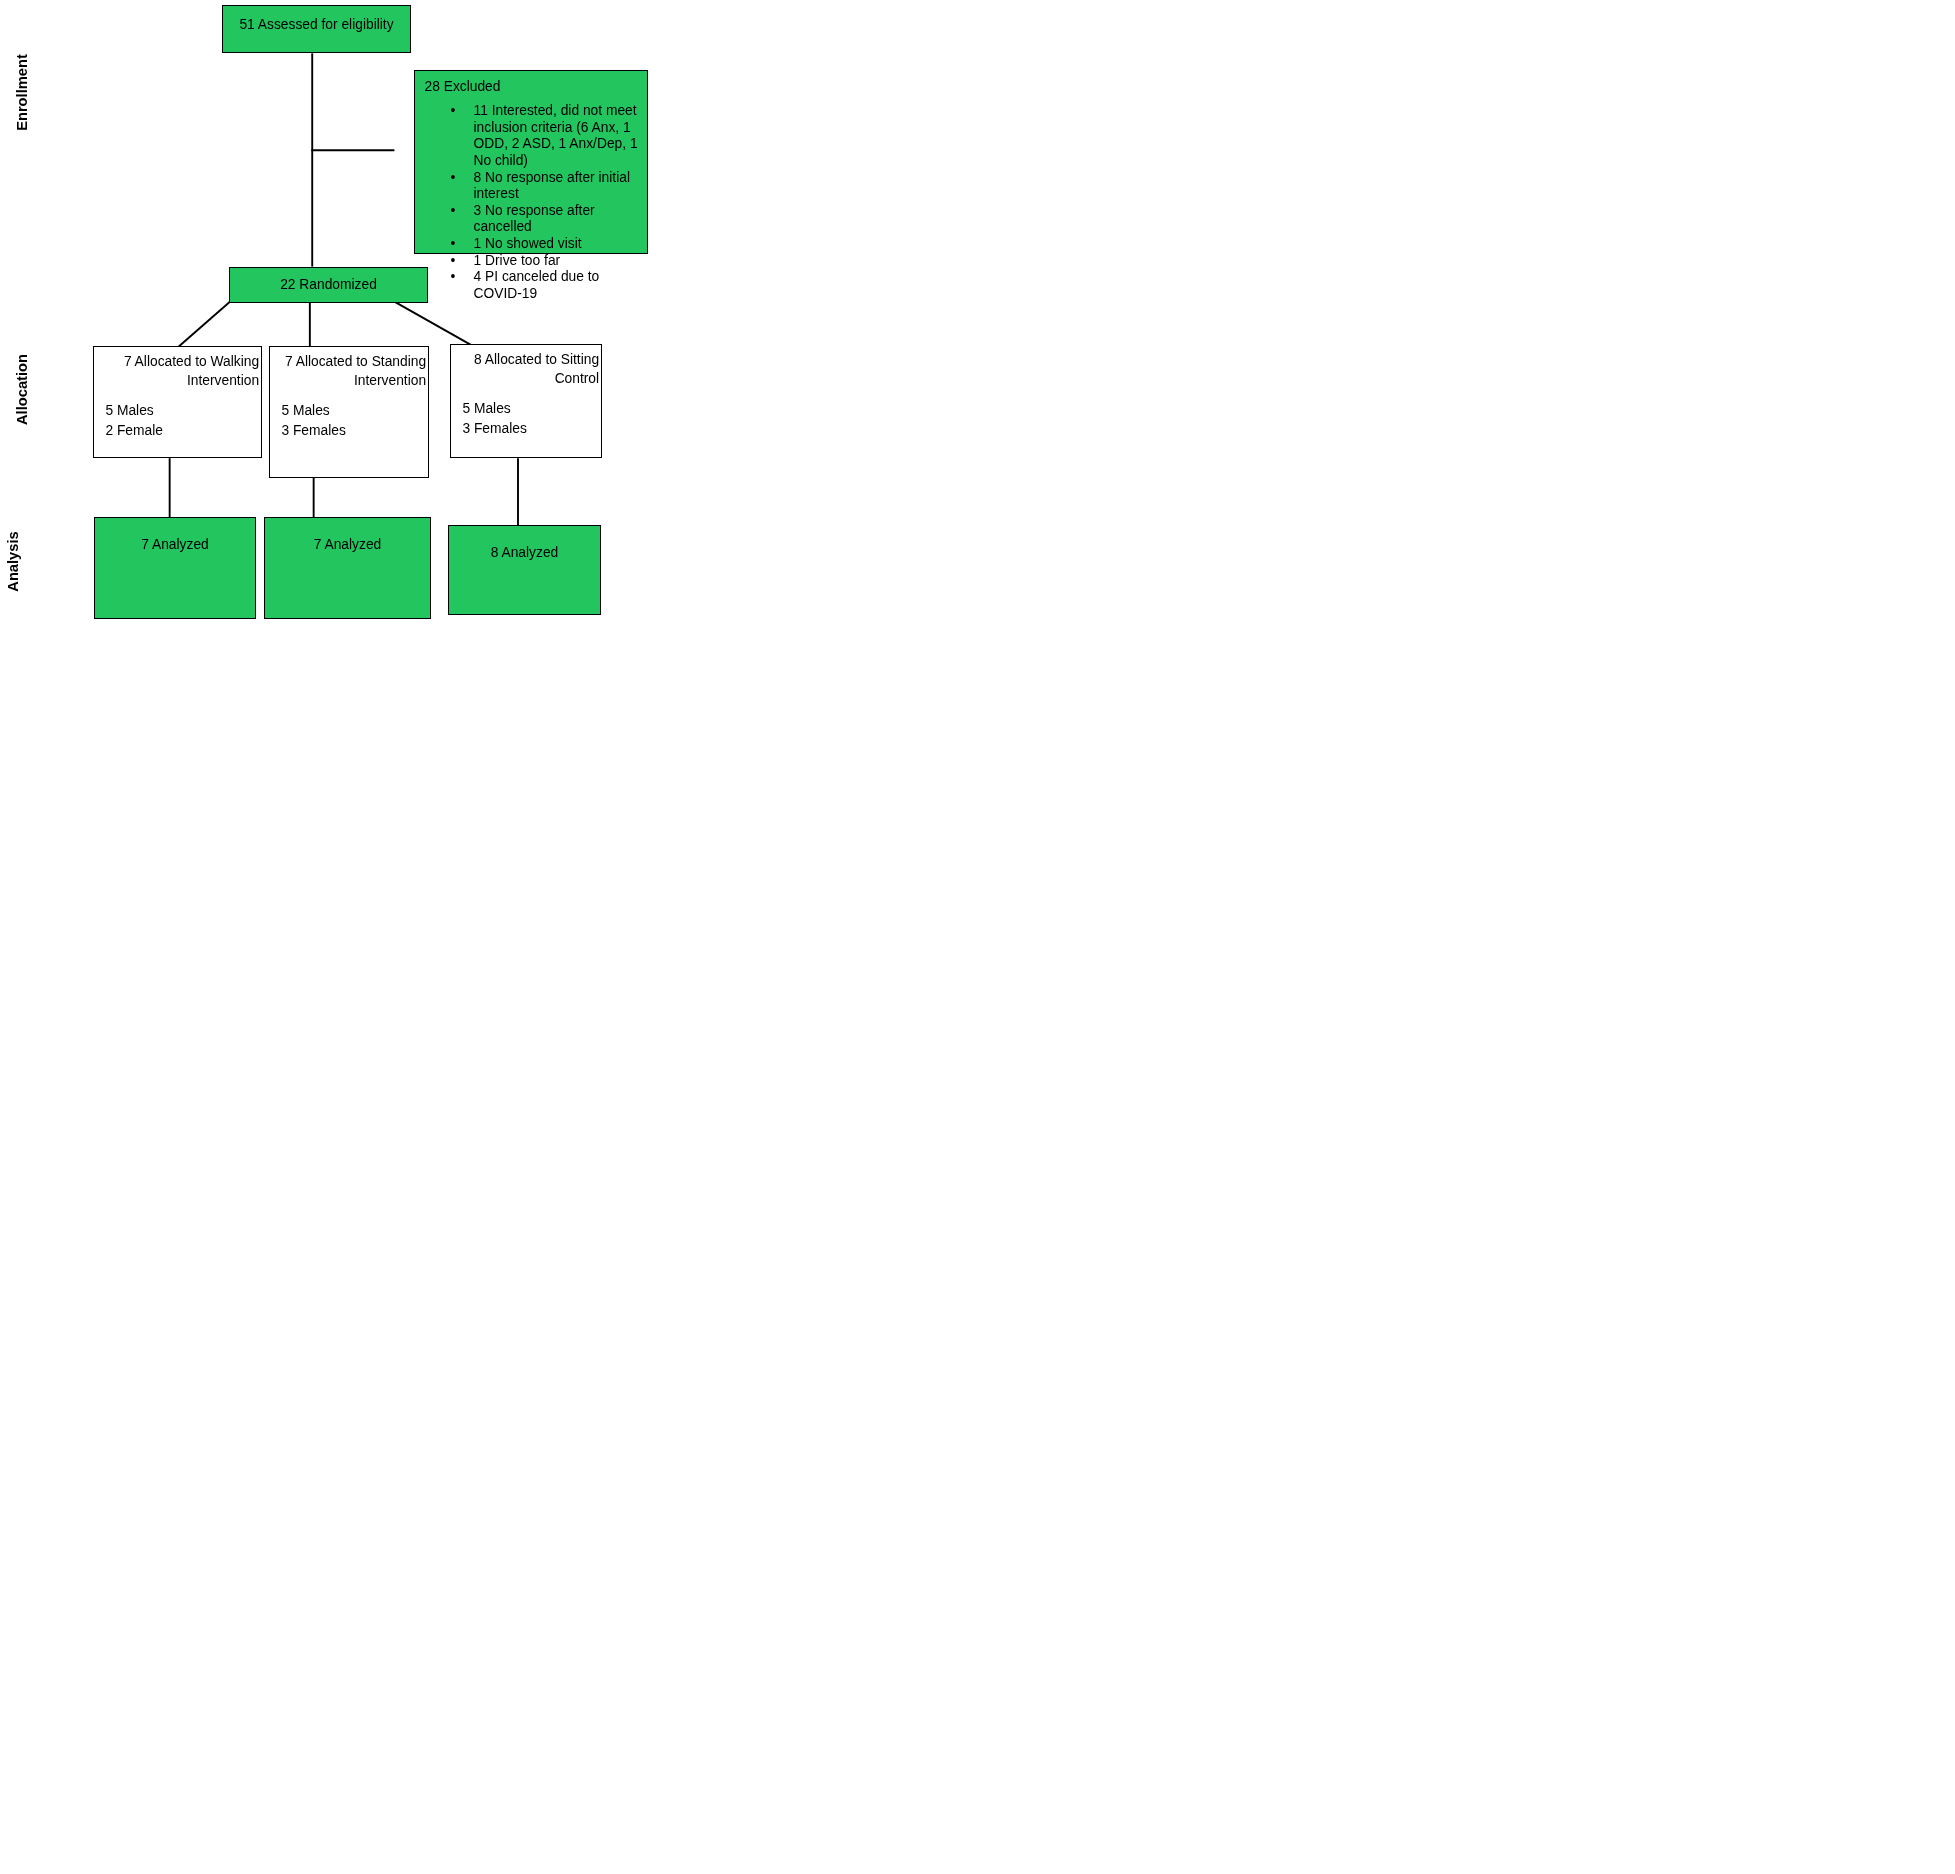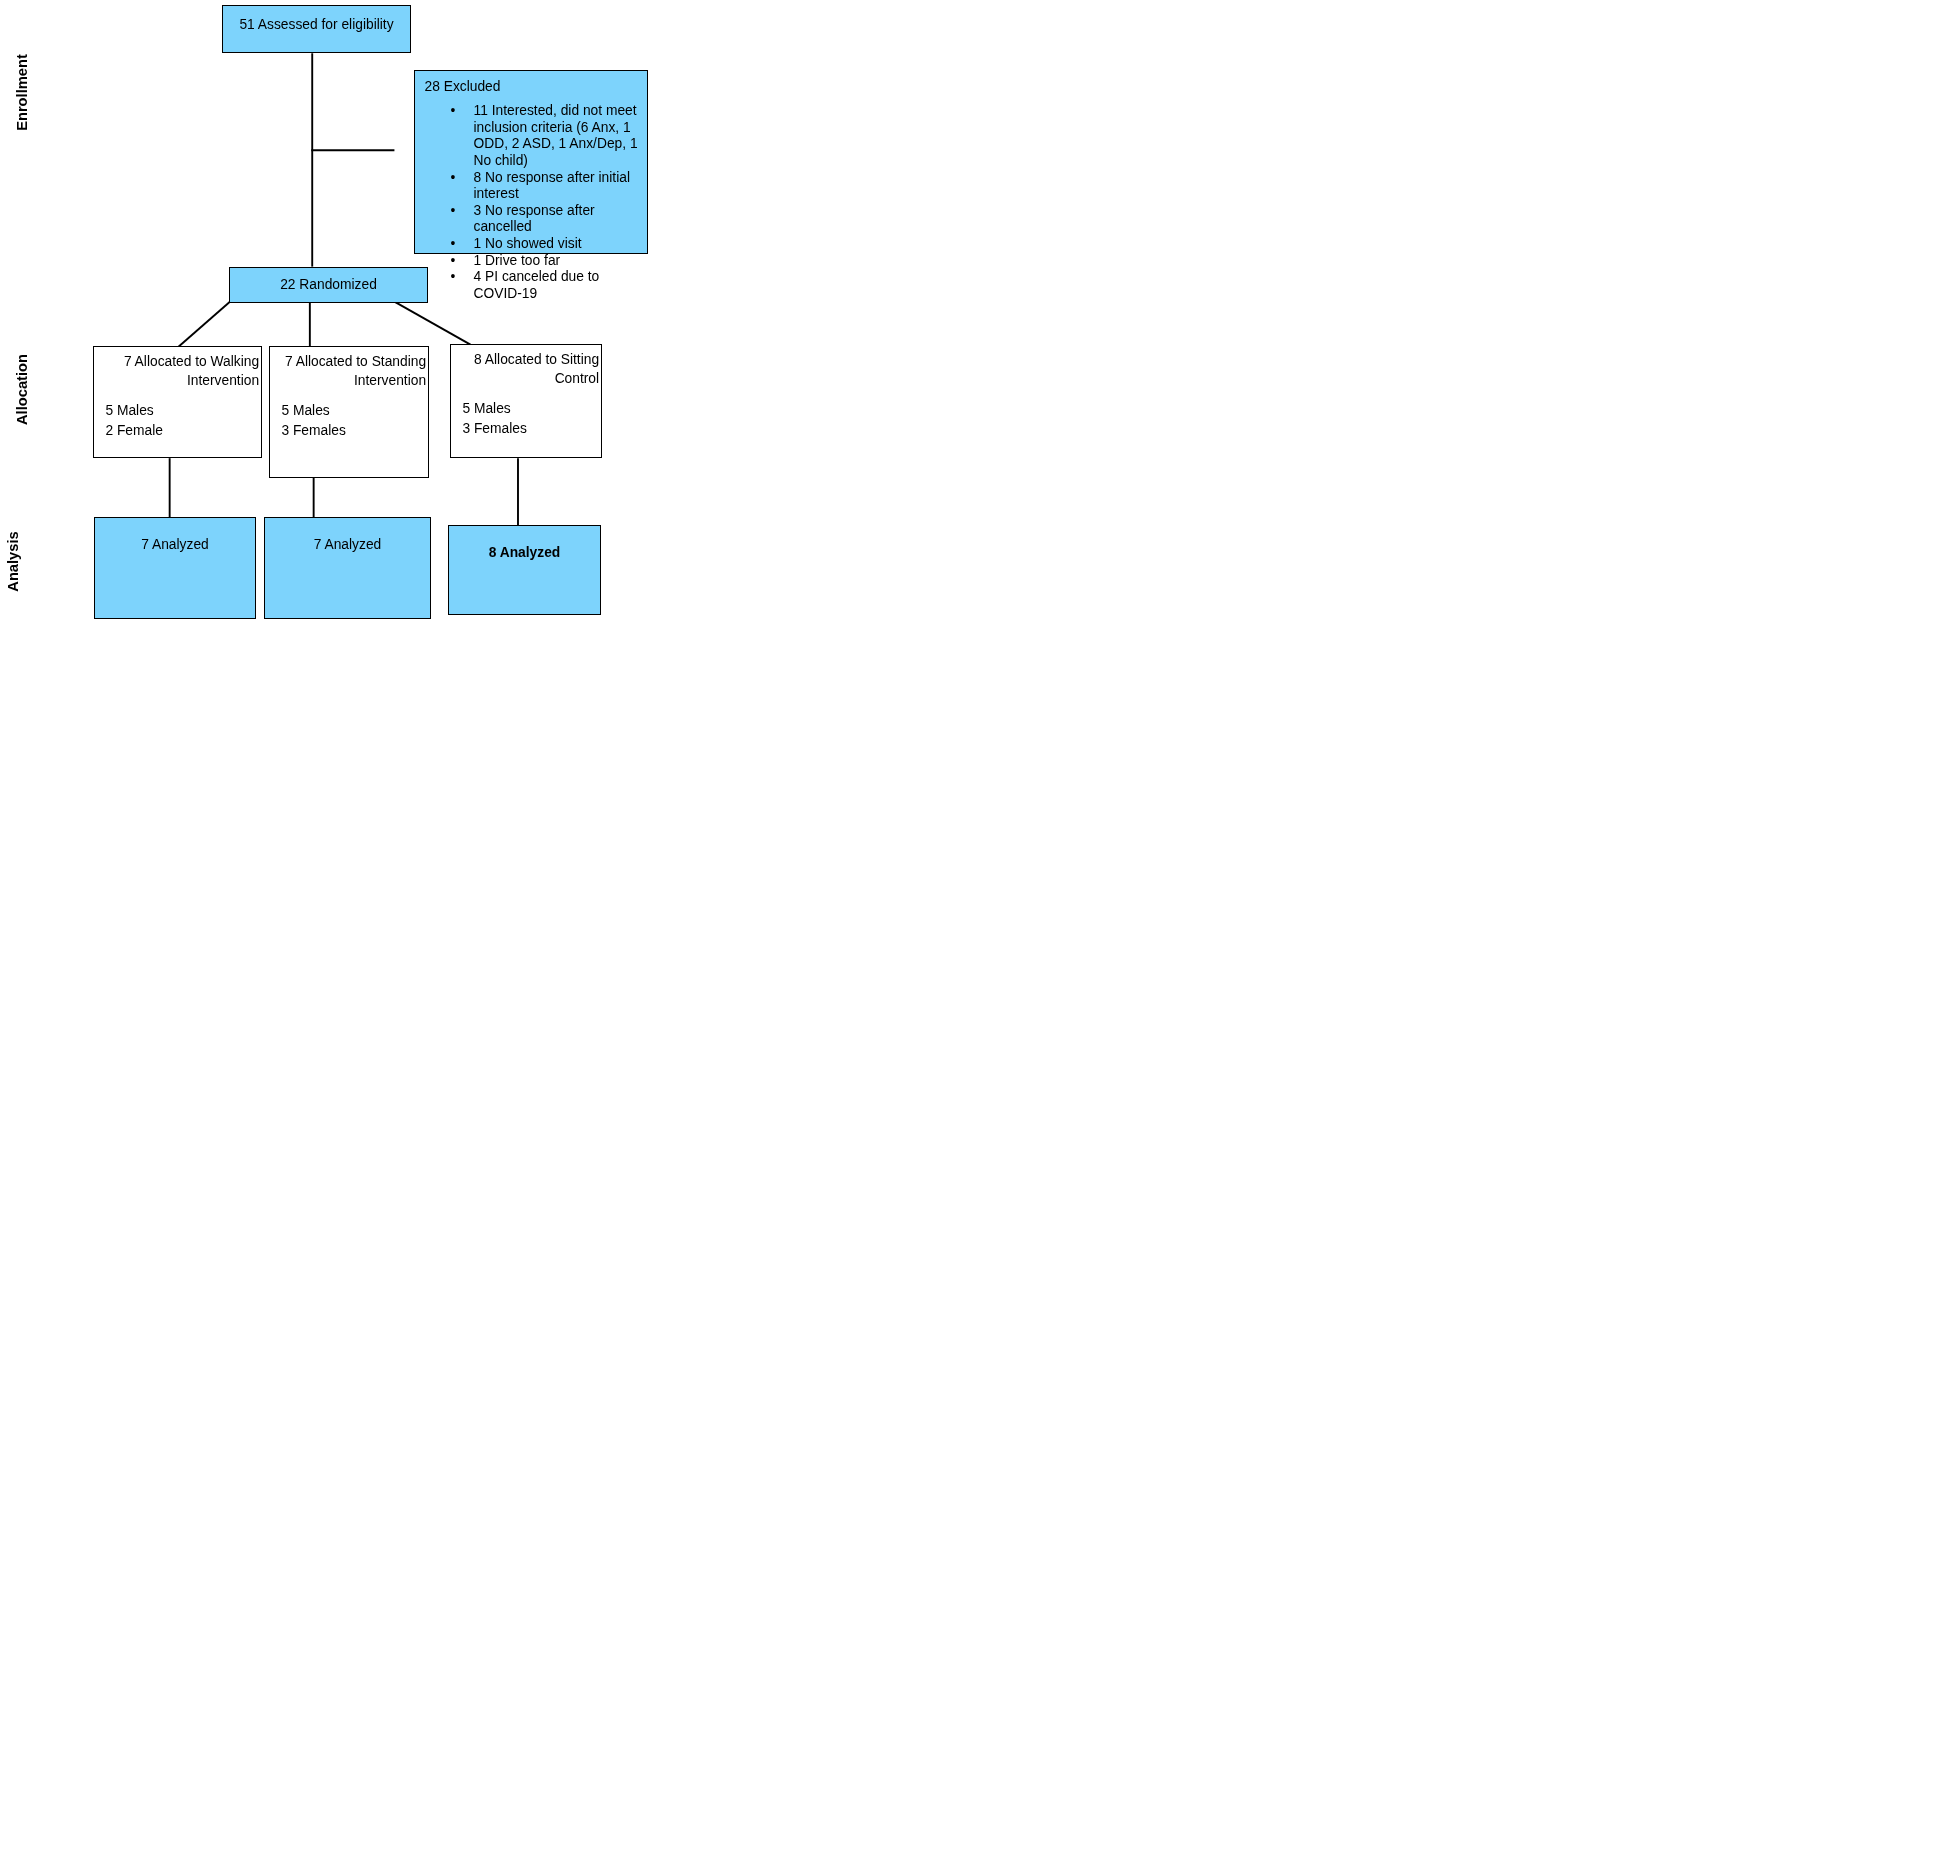--- a/index.html
+++ b/index.html
@@ -8,21 +8,21 @@
     position: relative;
     width: 652px;
     height: 625px;
     background: #fff;
     overflow: hidden;
   }
   .lines { position: absolute; left: 0; top: 0; width: 652px; height: 625px; }
   .box {
     position: absolute;
     border: 1.9px solid #000;
-    background: #7dd3fc;
+    background: #22c55e;
     box-sizing: border-box;
     font-size: 13.8px;
     line-height: 16.6px;
   }
   .box-assessed {
     left: 222px; top: 4.8px; width: 189px; height: 48px;
     display: flex; justify-content: center; align-items: flex-start;
     padding-top: 11.4px; text-align: center;
   }
   .box-excluded {
@@ -51,21 +51,21 @@
   .alloc-2 { left: 269px; top: 346px; width: 160px; height: 132px; }
   .alloc-3 { left: 450px; top: 344px; width: 152px; height: 114px; }
   .alloc-title { text-align: right; line-height: 19.5px; padding: 0 1.9px; }
   .alloc-sexes { margin-top: 10.5px; padding-left: 11.4px; line-height: 19.5px; }
   .box-analyzed {
     display: flex; justify-content: center; align-items: flex-start;
     padding-top: 19px; text-align: center;
   }
   .ana-1 { left: 94px; top: 517px; width: 162px; height: 102px; }
   .ana-2 { left: 264px; top: 517px; width: 167px; height: 102px; }
-  .ana-3 { left: 448px; top: 525px; width: 153px; height: 90px; font-weight: bold; }
+  .ana-3 { left: 448px; top: 525px; width: 153px; height: 90px; }
   .stage-label {
     position: absolute;
     width: 124px; height: 19px;
     display: flex; justify-content: center; align-items: center;
     transform: rotate(-90deg);
     font-weight: bold;
     font-size: 14.7px;
     white-space: nowrap;
   }
   .stage-enrollment { left: -41px; top: 83px; }

